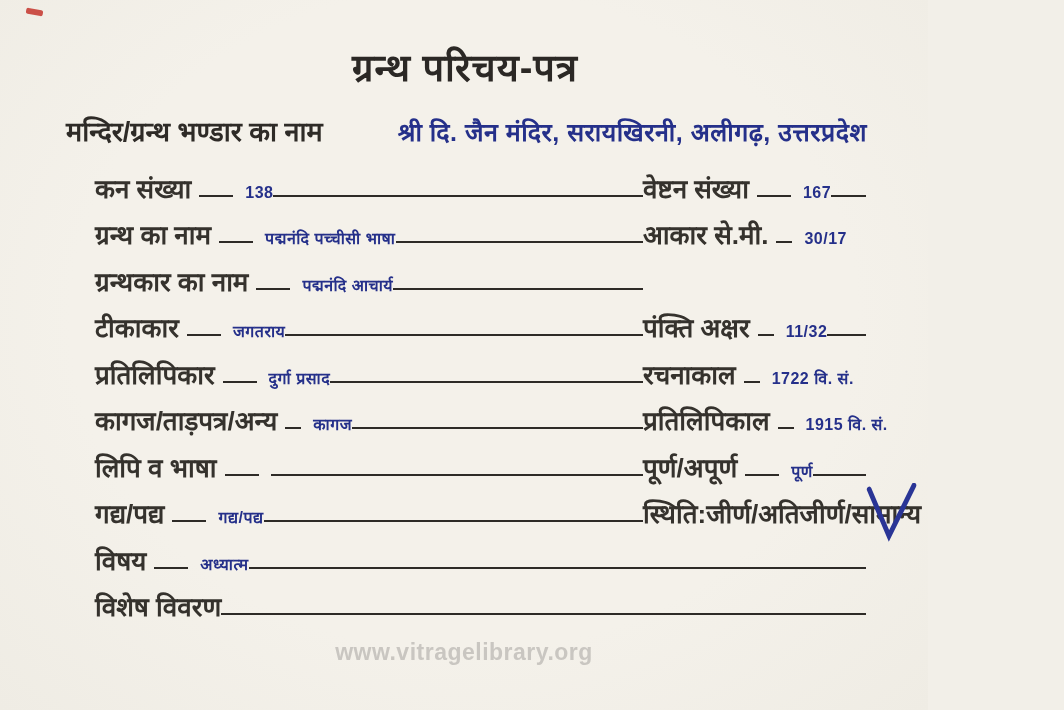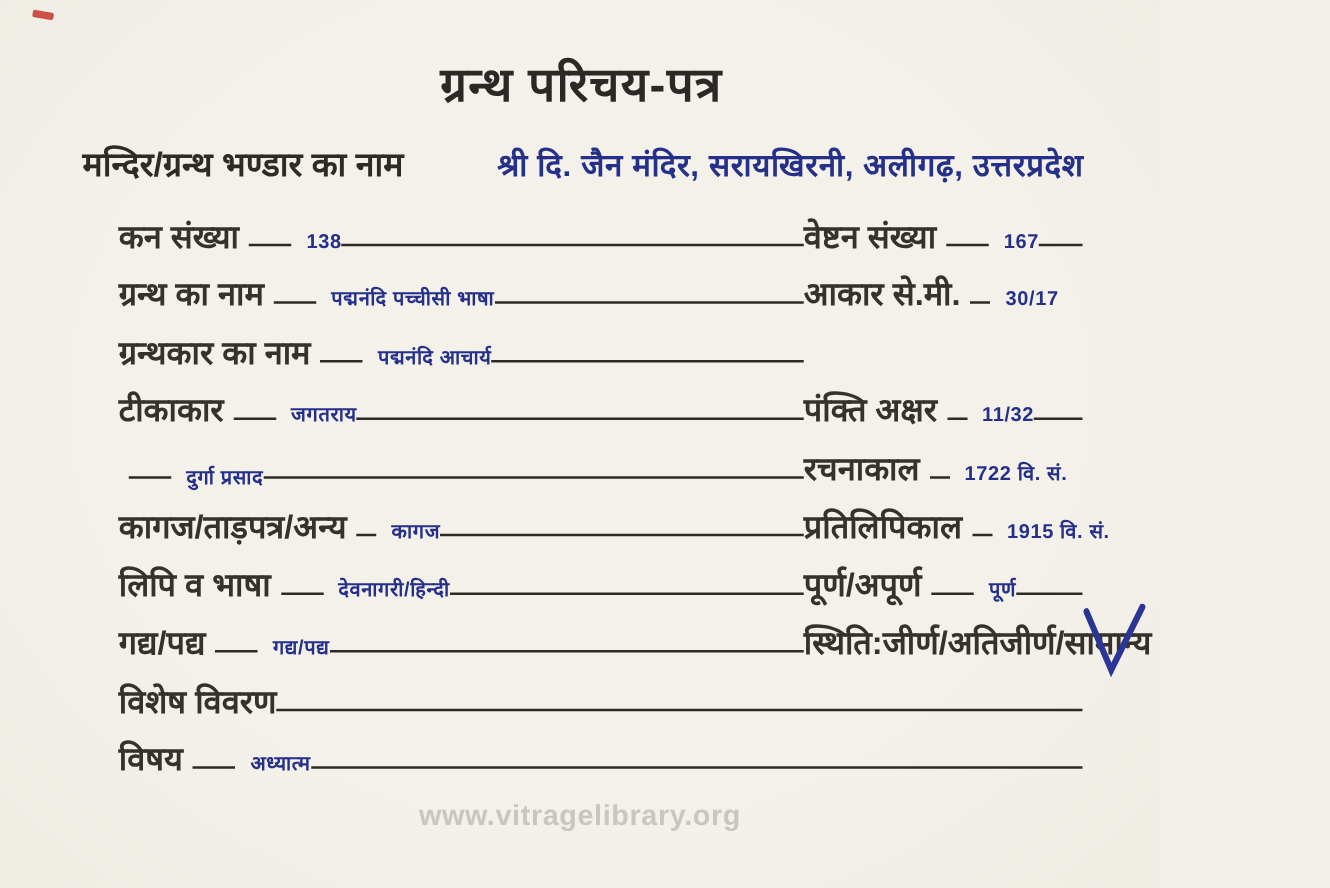--- a/index.html
+++ b/index.html
@@ -142,20 +142,21 @@
       <div class="cell">
         <span class="lab">पंक्ति अक्षर</span>
         <span class="dash sm"></span>
         <span class="val">11/32</span>
         <span class="fill"></span>
       </div>
     </div>
 
     <div class="row">
       <div class="cell">
+        <span class="lab">प्रतिलिपिकार</span>
         <span class="dash"></span>
         <span class="val">दुर्गा प्रसाद</span>
         <span class="fill"></span>
       </div>
       <div class="cell">
         <span class="lab">रचनाकाल</span>
         <span class="dash sm"></span>
         <span class="val">1722 वि. सं.</span>
       </div>
     </div>
@@ -171,21 +172,20 @@
         <span class="lab">प्रतिलिपिकाल</span>
         <span class="dash sm"></span>
         <span class="val">1915 वि. सं.</span>
       </div>
     </div>
 
     <div class="row">
       <div class="cell">
         <span class="lab">लिपि व भाषा</span>
         <span class="dash"></span>
-        <span class="val">देवनागरी/हिन्दी</span>
         <span class="fill"></span>
       </div>
       <div class="cell">
         <span class="lab">पूर्ण/अपूर्ण</span>
         <span class="dash"></span>
         <span class="val">पूर्ण</span>
         <span class="fill"></span>
       </div>
     </div>
 
@@ -202,30 +202,30 @@
           <span class="lab">सामान्य</span>
           <svg class="tick" viewBox="0 0 52 46" preserveAspectRatio="none">
             <polyline points="5,5 24,41 48,2"></polyline>
           </svg>
         </span>
       </div>
     </div>
 
     <div class="row single">
       <div class="cell">
+        <span class="lab">विषय</span>
+        <span class="dash"></span>
+        <span class="val">अध्यात्म</span>
+        <span class="fill"></span>
+      </div>
+    </div>
+
+    <div class="row single">
+      <div class="cell">
         <span class="lab">विशेष विवरण</span>
-        <span class="fill"></span>
-      </div>
-    </div>
-
-    <div class="row single">
-      <div class="cell">
-        <span class="lab">विषय</span>
-        <span class="dash"></span>
-        <span class="val">अध्यात्म</span>
         <span class="fill"></span>
       </div>
     </div>
 
   </div>
 
   <div class="watermark">www.vitragelibrary.org</div>
 </div>
 
 </body></html>

